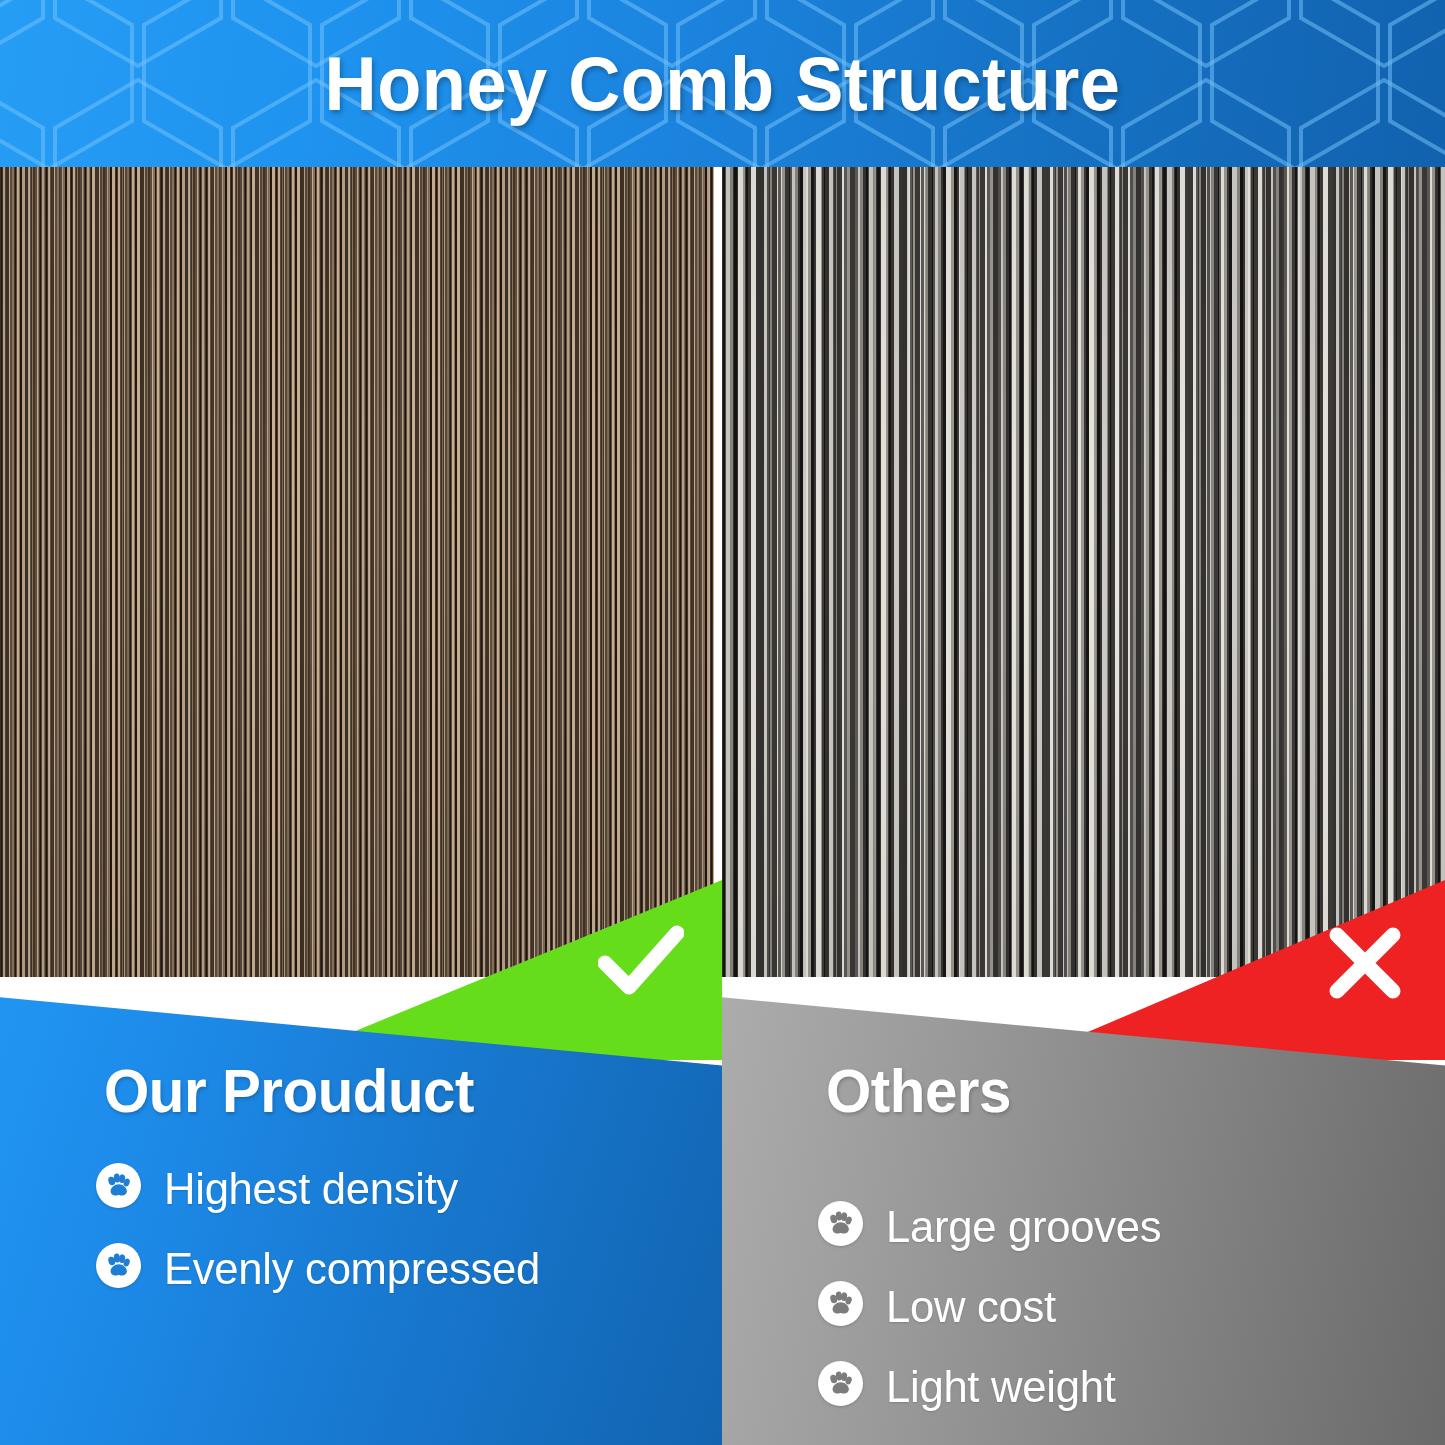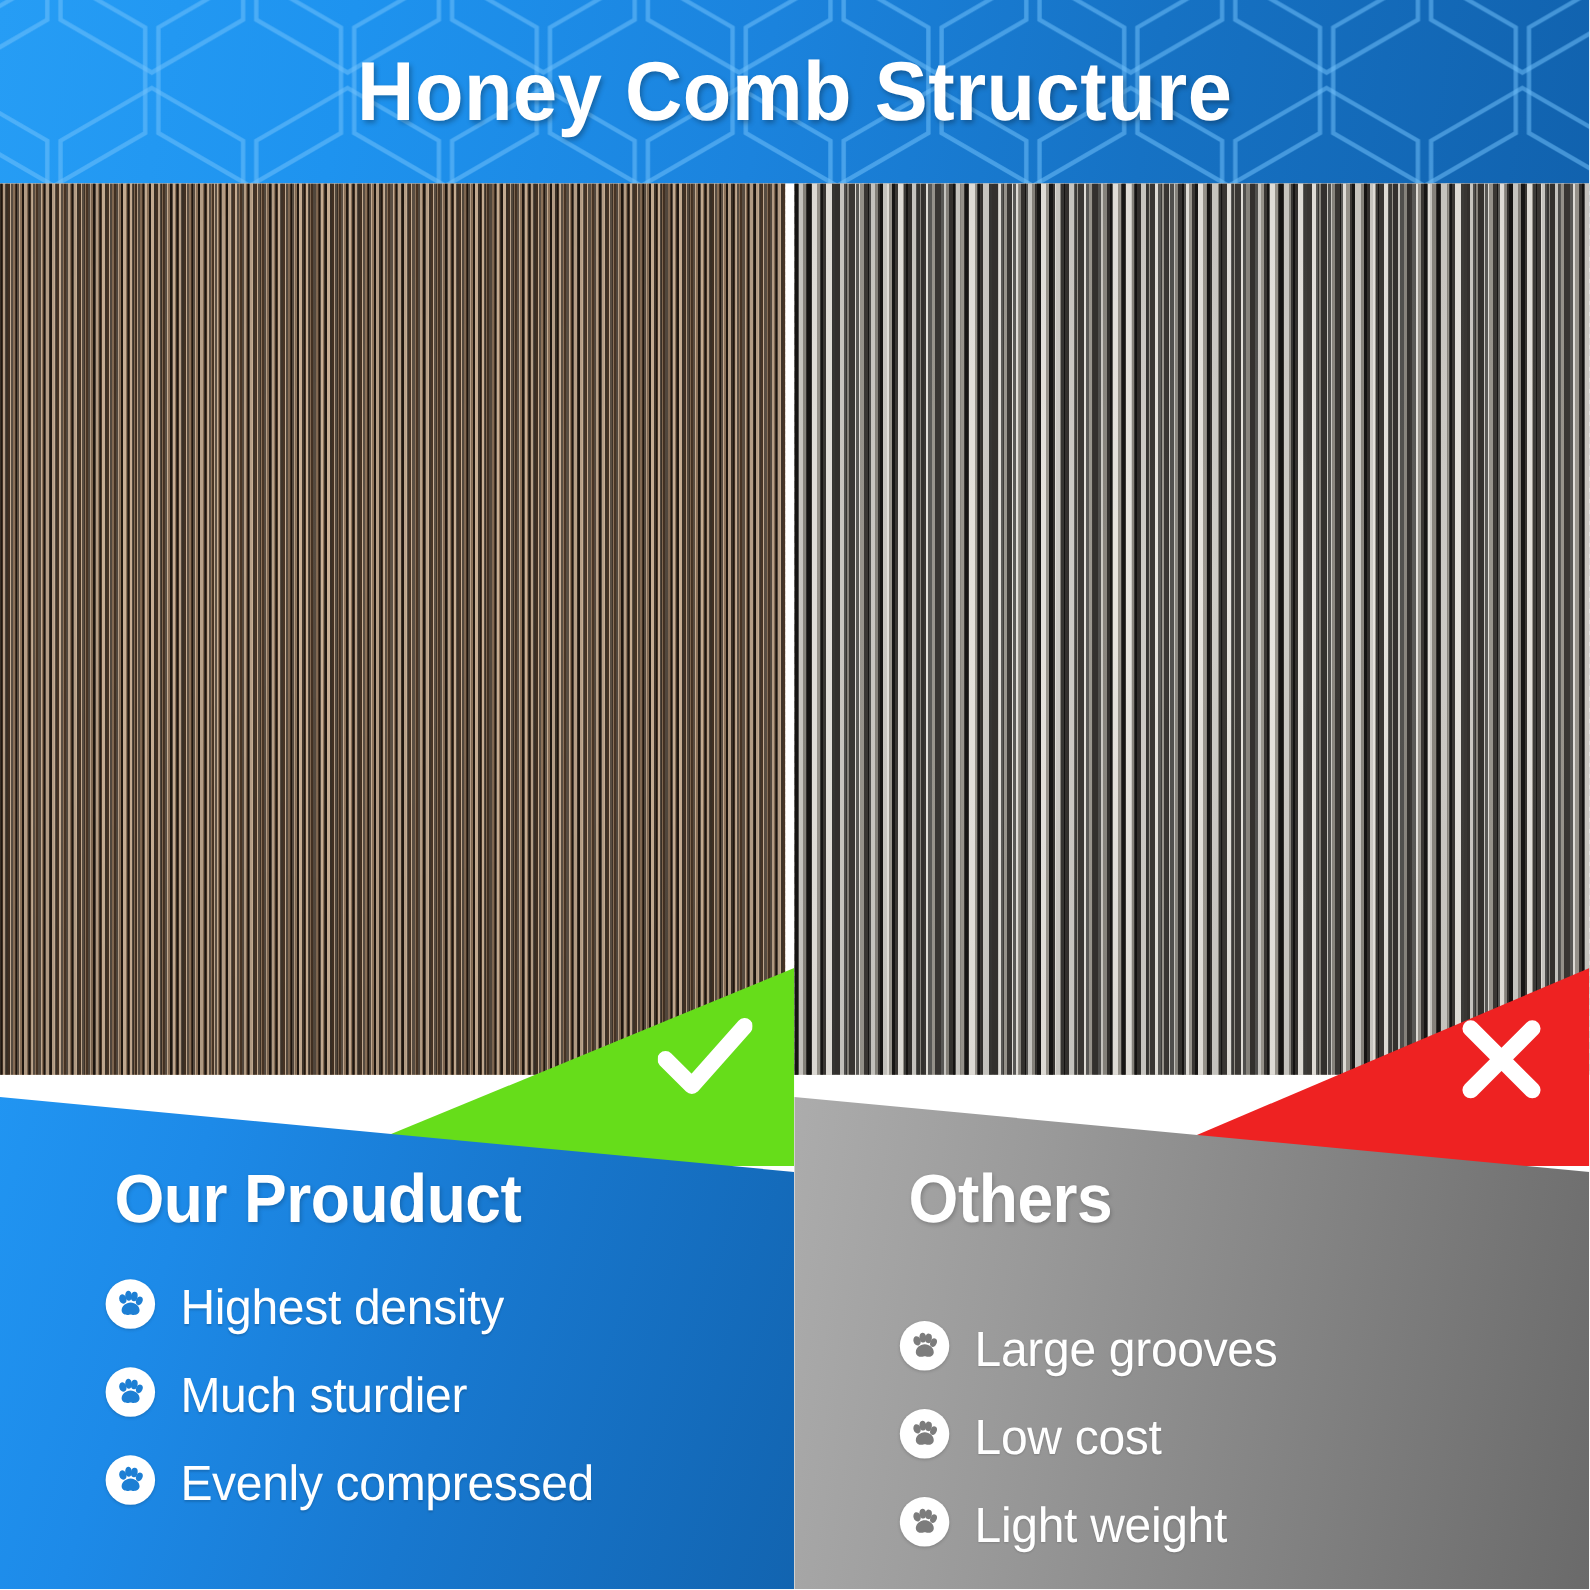--- a/index.html
+++ b/index.html
@@ -172,34 +172,20 @@
         <svg viewBox="0 0 64 64">
             <g fill="#1d7fd4">
           <ellipse cx="17" cy="22" rx="7.2" ry="9.6" transform="rotate(-18 17 22)"></ellipse>
           <ellipse cx="28.5" cy="15.5" rx="6.8" ry="10" transform="rotate(-6 28.5 15.5)"></ellipse>
           <ellipse cx="40" cy="17" rx="6.6" ry="9.6" transform="rotate(9 40 17)"></ellipse>
           <ellipse cx="50" cy="25.5" rx="6.4" ry="8.8" transform="rotate(22 50 25.5)"></ellipse>
           <path d="M32.5 29c9.5 0 18 7.4 18 15.6 0 6.2-5.4 9.4-11.6 9.4-3.1 0-4.6-1.2-6.4-1.2s-3.3 1.2-6.4 1.2c-6.2 0-11.6-3.2-11.6-9.4C14.5 36.4 23 29 32.5 29z"></path>
         </g>
           </svg>
       </span>
-      <span class="bullet-label">Much sturdier</span>
-    </div>
-    <div class="bullet-row">
-      <span class="paw-badge">
-        <svg viewBox="0 0 64 64">
-            <g fill="#1d7fd4">
-          <ellipse cx="17" cy="22" rx="7.2" ry="9.6" transform="rotate(-18 17 22)"></ellipse>
-          <ellipse cx="28.5" cy="15.5" rx="6.8" ry="10" transform="rotate(-6 28.5 15.5)"></ellipse>
-          <ellipse cx="40" cy="17" rx="6.6" ry="9.6" transform="rotate(9 40 17)"></ellipse>
-          <ellipse cx="50" cy="25.5" rx="6.4" ry="8.8" transform="rotate(22 50 25.5)"></ellipse>
-          <path d="M32.5 29c9.5 0 18 7.4 18 15.6 0 6.2-5.4 9.4-11.6 9.4-3.1 0-4.6-1.2-6.4-1.2s-3.3 1.2-6.4 1.2c-6.2 0-11.6-3.2-11.6-9.4C14.5 36.4 23 29 32.5 29z"></path>
-        </g>
-          </svg>
-      </span>
       <span class="bullet-label">Evenly compressed</span>
     </div>
   </div>
 
   <div class="bullets" style="left:818px;top:1201px;">
     <div class="bullet-row">
       <span class="paw-badge">
         <svg viewBox="0 0 64 64">
             <g fill="#7c7c7c">
           <ellipse cx="17" cy="22" rx="7.2" ry="9.6" transform="rotate(-18 17 22)"></ellipse>

